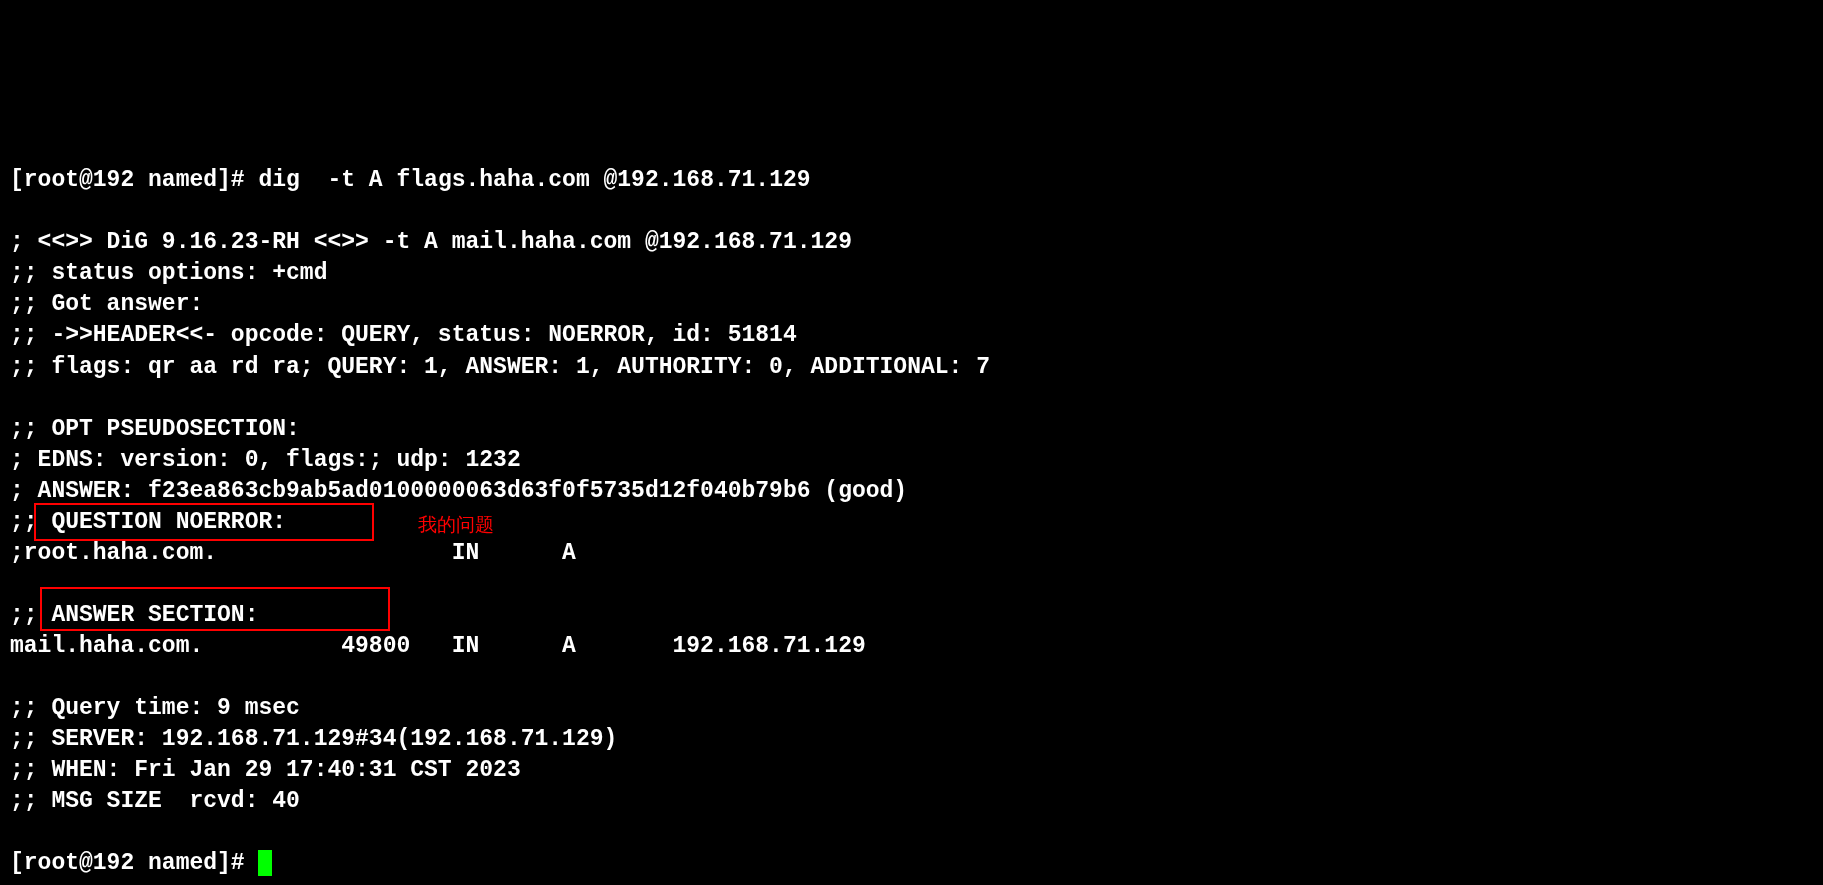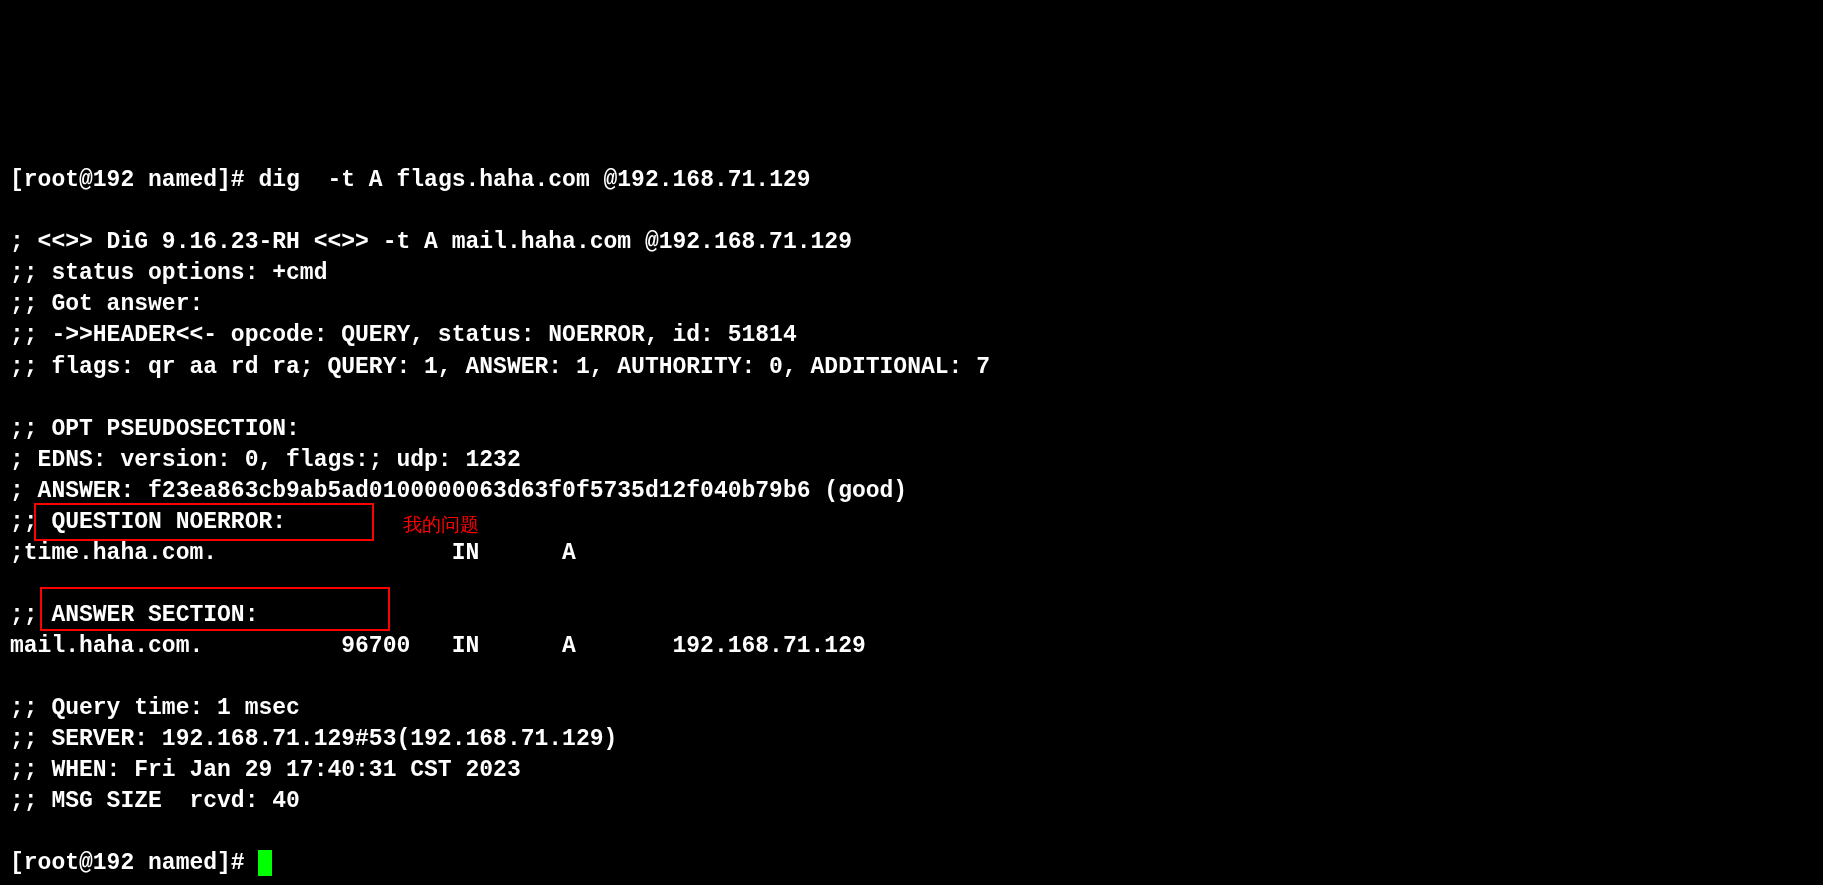--- a/index.html
+++ b/index.html
@@ -54,31 +54,31 @@
 <span>; &lt;&lt;&gt;&gt; DiG 9.16.23-RH &lt;&lt;&gt;&gt; -t A mail.haha.com @192.168.71.129</span>
 <span>;; status options: +cmd</span>
 <span>;; Got answer:</span>
 <span>;; -&gt;&gt;HEADER&lt;&lt;- opcode: QUERY, status: NOERROR, id: 51814</span>
 <span>;; flags: qr aa rd ra; QUERY: 1, ANSWER: 1, AUTHORITY: 0, ADDITIONAL: 7</span>
 
 <span>;; OPT PSEUDOSECTION:</span>
 <span>; EDNS: version: 0, flags:; udp: 1232</span>
 <span>; ANSWER: f23ea863cb9ab5ad0100000063d63f0f5735d12f040b79b6 (good)</span>
 <span>;; QUESTION NOERROR:</span>
-<span>;time.haha.com.                 IN      A</span>
+<span>;root.haha.com.                 IN      A</span>
 
 <span>;; ANSWER SECTION:</span>
-<span>mail.haha.com.          96700   IN      A       192.168.71.129</span>
+<span>mail.haha.com.          49800   IN      A       192.168.71.129</span>
 
-<span>;; Query time: 1 msec</span>
-<span>;; SERVER: 192.168.71.129#53(192.168.71.129)</span>
+<span>;; Query time: 9 msec</span>
+<span>;; SERVER: 192.168.71.129#34(192.168.71.129)</span>
 <span>;; WHEN: Fri Jan 29 17:40:31 CST 2023</span>
 <span>;; MSG SIZE  rcvd: 40</span>
 
 <span><span>[root@192 named]# </span><span class="cursor"></span></span>
 
 <div class="highlight-box" style="top: 369px; left: 24px; width: 340px; height: 38px;"></div>
-<div class="annotation" style="top: 378px; left: 393px;">我的问题</div>
+<div class="annotation" style="top: 378px; left: 408px;">我的问题</div>
 <div class="highlight-box" style="top: 453px; left: 30px; width: 350px; height: 44px;"></div>
 </div>
 
 
 
 
 </body></html>

